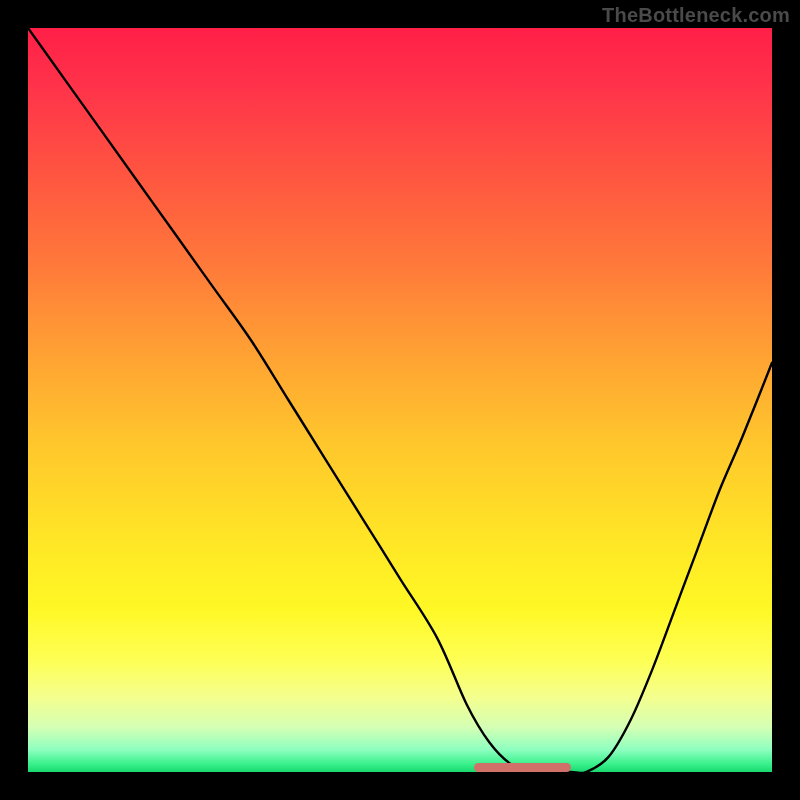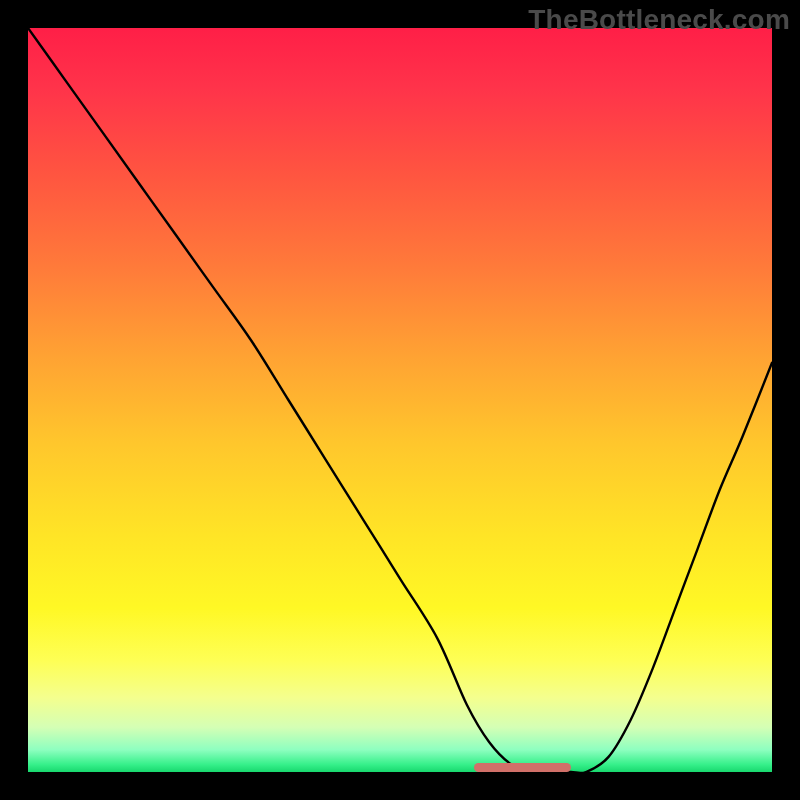--- a/index.html
+++ b/index.html
@@ -15,21 +15,21 @@
     position: relative;
     width: 800px;
     height: 800px;
     background: #000;
   }
   .watermark {
     position: absolute;
     top: 4px;
     right: 10px;
     color: #4a4a4a;
-    font-size: 28px;
+    font-size: 20px;
     font-weight: 600;
     z-index: 50;
     letter-spacing: 0.2px;
   }
   .plot-area {
     position: absolute;
     left: 28px;
     top: 28px;
     width: 744px;
     height: 744px;

